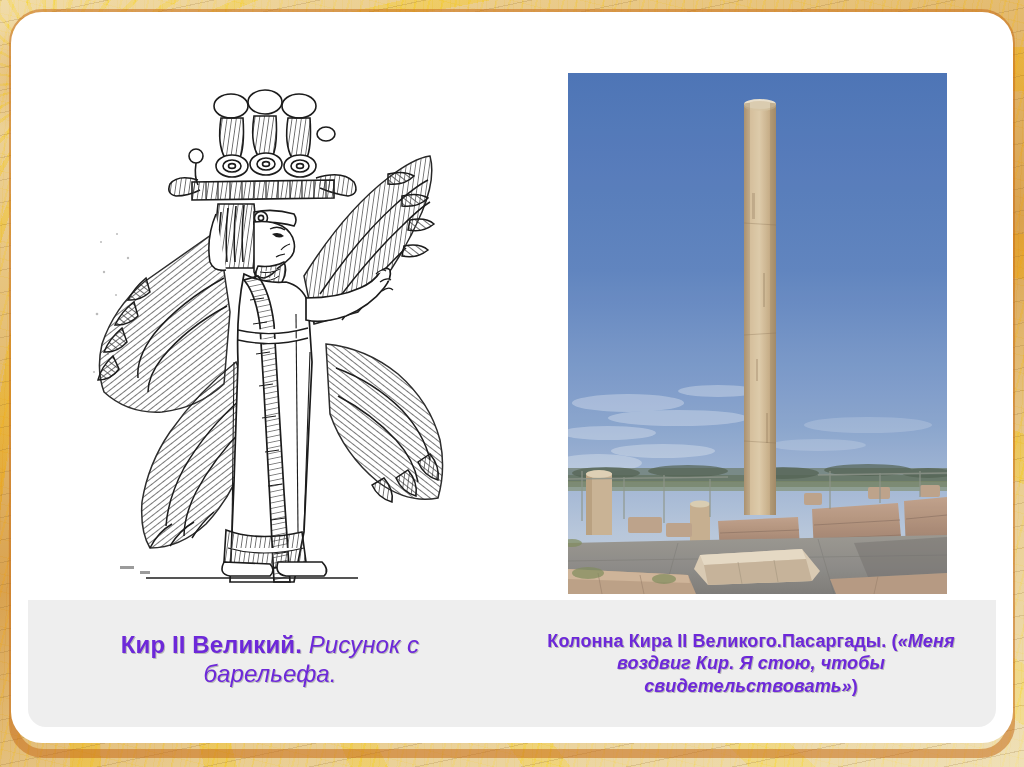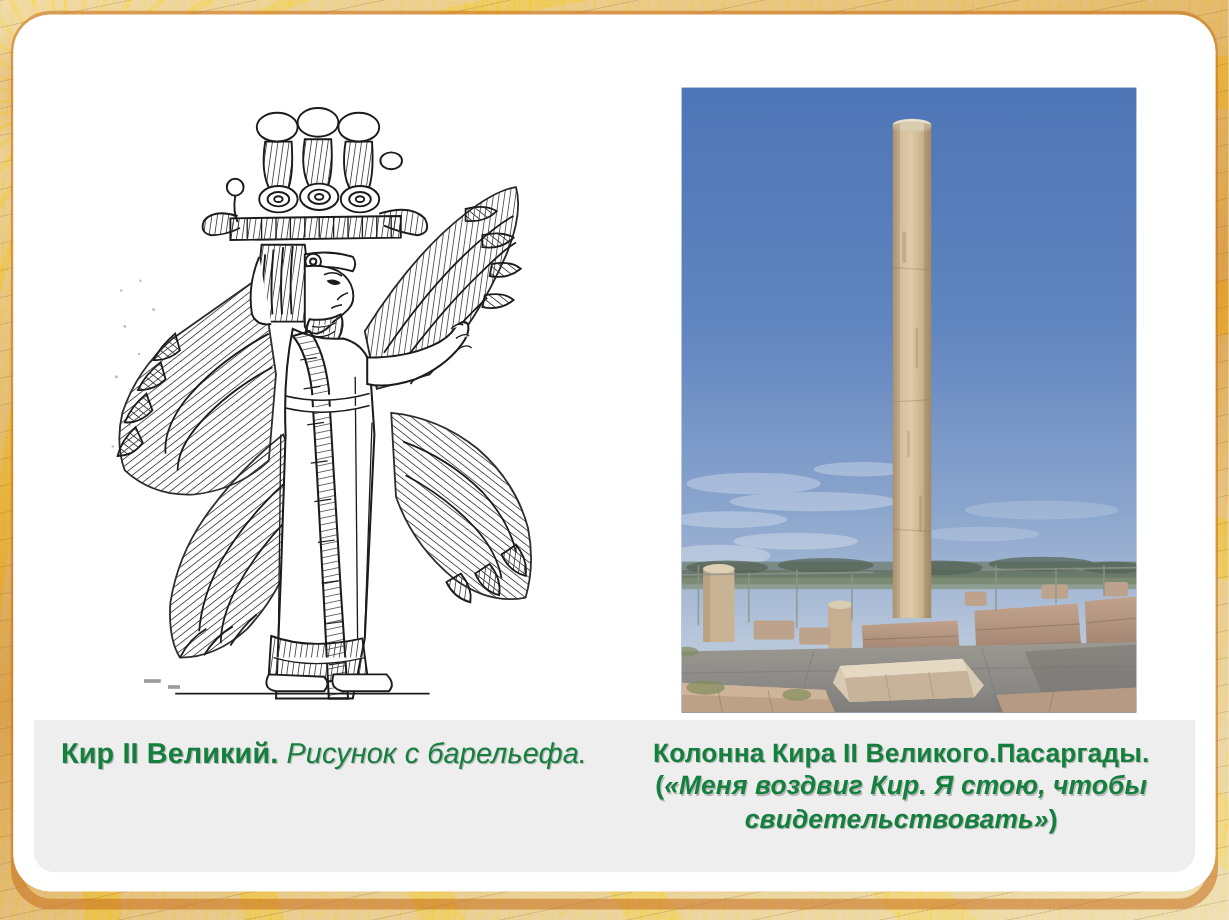--- a/index.html
+++ b/index.html
@@ -133,29 +133,29 @@
   .caption-col {
     flex: 0 0 50%;
     box-sizing: border-box;
     padding: 14px 8px 0 8px;
     text-align: center;
   }
   .caption-col.left  { padding-left: 14px; padding-right: 14px; }
   .caption-col.right { padding-left: 4px;  padding-right: 10px; }
 
   .cap-text {
-    margin: 0;
-    color: #15803d;
+    margin: 16px;
+    color: #6d28d9;
     font-family: "Liberation Sans", sans-serif;
     font-size: 24px;
     line-height: 1.22;
     letter-spacing: .1px;
     text-shadow: 1px 1px 0 rgba(120,120,120,.45);
   }
-  .caption-col.right .cap-text { font-size: 22px; line-height: 1.24; }
+  .caption-col.right .cap-text { font-size: 18px; line-height: 1.24; }
   .cap-b { font-weight: bold; font-style: normal; }
   .cap-i { font-weight: bold; font-style: italic; }
   .cap-i-light { font-weight: normal; font-style: italic; }
 </style>
 </head>
 <body>
 
 <div class="slide">
 
   <div class="map-frame"></div>

